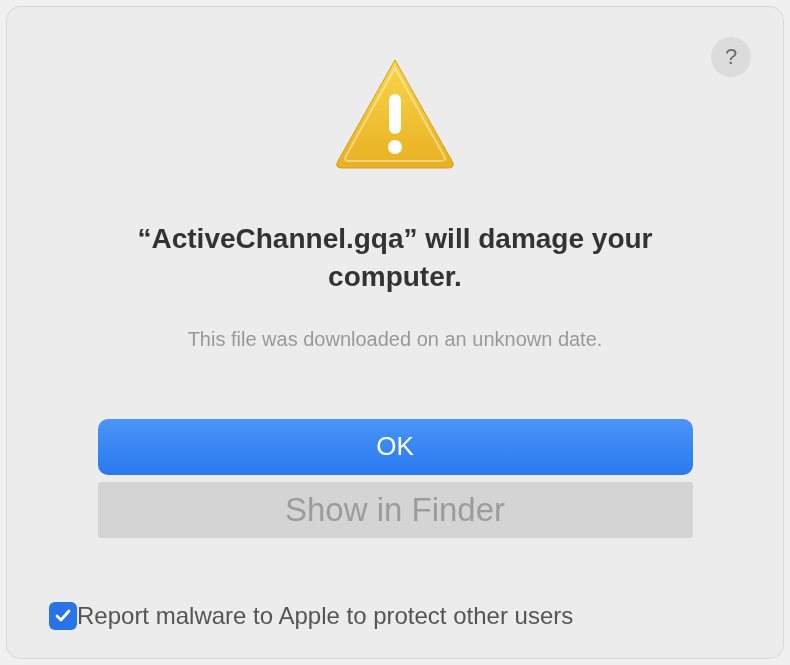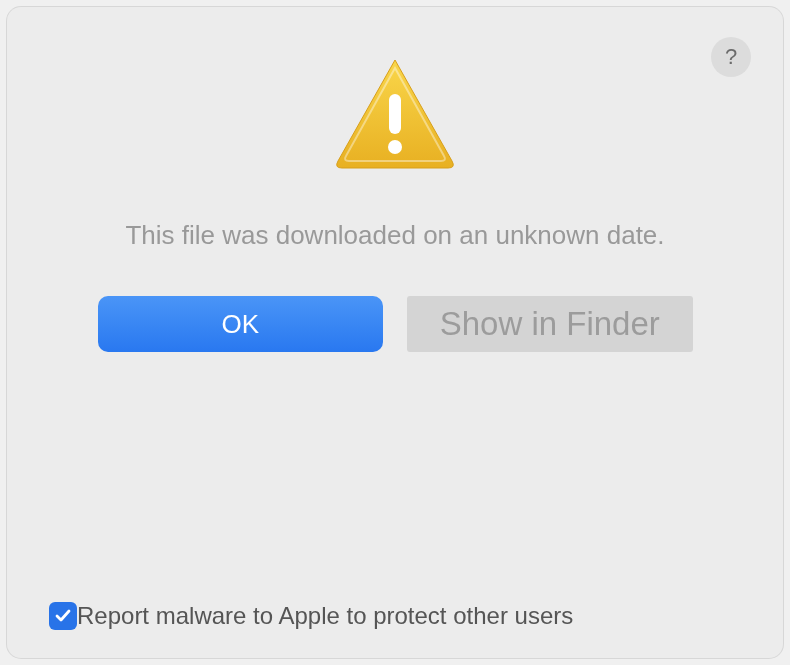--- a/index.html
+++ b/index.html
@@ -58,31 +58,31 @@
       font-size: 28px;
       font-weight: 700;
       color: #333;
       text-align: center;
       line-height: 1.35;
       margin-bottom: 32px;
       max-width: 600px;
     }
     
     .dialog-subtitle {
-      font-size: 26px;
+      font-size: 20px;
       color: #999;
       text-align: right;
-      margin-bottom: 45px;
+      margin-bottom: 68px;
     }
     
     .buttons-container {
       width: 595px;
       display: flex;
-      flex-direction: row;
-      gap: 24px;
+      flex-direction: column;
+      gap: 7px;
     }
     
     .primary-button {
       width: 100%;
       height: 56px;
       background: linear-gradient(to bottom, #4a95f7, #2978f0);
       border: none;
       border-radius: 10px;
       color: white;
       font-size: 26px;
@@ -151,20 +151,23 @@
           <stop offset="100%" style="stop-color:#e8b022"></stop>
         </linearGradient>
       </defs>
       <path d="M 65 6 L 122 107 Q 126 114 118 114 L 12 114 Q 4 114 8 107 Z" fill="url(#triGrad)" stroke="#d89f1a" stroke-width="1"></path>
       <path d="M 65 14 L 114 102 Q 117 107 111 107 L 19 107 Q 13 107 16 102 Z" fill="none" stroke="rgba(255,255,255,0.4)" stroke-width="2"></path>
       <rect x="59" y="40" width="12" height="40" rx="6" fill="white"></rect>
       <circle cx="65" cy="93" r="7" fill="white"></circle>
     </svg>
   </div>
 
+  <div class="dialog-title">
+    <span>“</span><span>ActiveChannel.gqa</span><span>” will damage your computer.</span>
+  </div>
 
   <div class="dialog-subtitle">This file was downloaded on an unknown date.</div>
 
   <div class="buttons-container">
     <button class="primary-button">OK</button>
     <button class="secondary-button">Show in Finder</button>
   </div>
 
   <div class="checkbox-row">
     <div class="checkbox">

